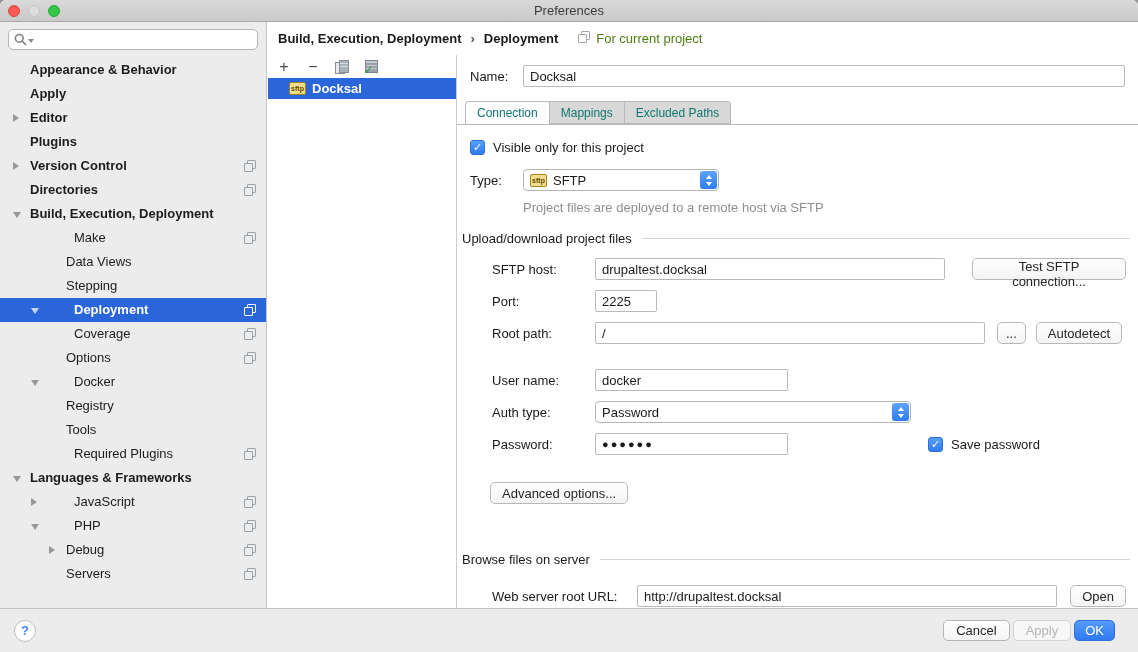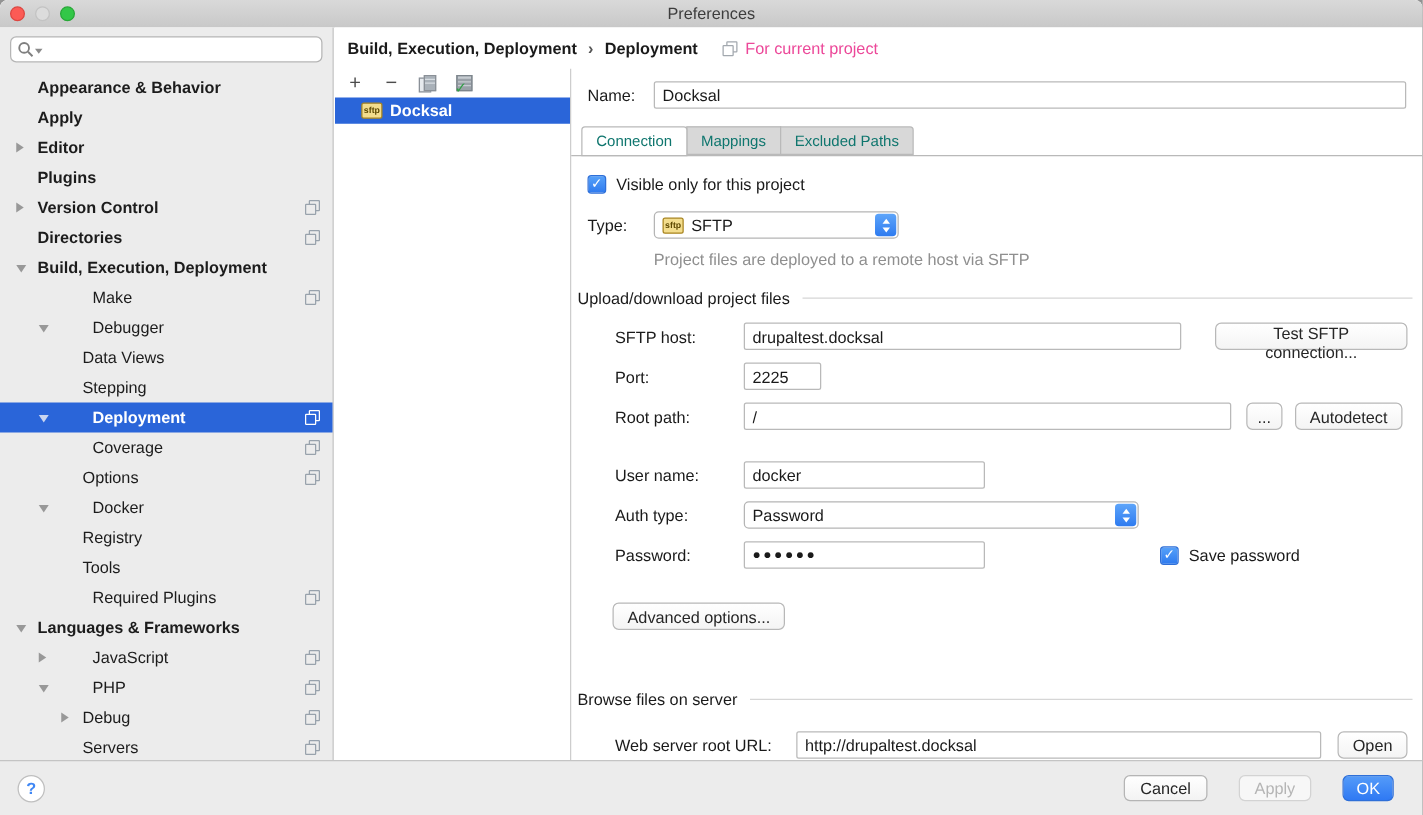--- a/index.html
+++ b/index.html
@@ -45,21 +45,21 @@
   .proj::after  { content:""; position:absolute; left:0; bottom:0; width:7px; height:7px; border:1px solid #98a2ac; background:#ececec; border-radius:1px; }
   .selected > .proj::before { border-color:#fff; }
   .selected > .proj::after  { border-color:#fff; background:#2a65d9; }
 
   
   .rightarea { position:absolute; left:268px; top:22px; right:0; height:586px; background:#fff;
                display:flex; flex-direction:column; }
   .crumbrow { height:33px; display:flex; align-items:center; padding-left:10px; flex:none; }
   .crumb { font-size:13px; font-weight:bold; color:#1a1a1a; }
   .crumb-sep { font-weight:bold; color:#555; margin:0 9px; font-size:13px; }
-  .scope { display:flex; align-items:center; margin-left:20px; color:#ec4899; font-size:13px; gap:6px; }
+  .scope { display:flex; align-items:flex-start; margin-left:20px; color:#4d7c0f; font-size:13px; gap:6px; }
   .proj-inline { position:relative; width:12px; height:12px; display:inline-block; }
   .proj-inline::before { content:""; position:absolute; right:0; top:0; width:7px; height:7px; border:1px solid #a2a8ae; border-radius:1px; }
   .proj-inline::after  { content:""; position:absolute; left:0; bottom:0; width:7px; height:7px; border:1px solid #a2a8ae; background:#fff; border-radius:1px; }
 
   .panels { flex:1; display:flex; min-height:0; }
 
   
   .serverpanel { width:189px; flex:none; border-right:1px solid #cdcdcd; }
   .listtoolbar { height:23px; display:flex; align-items:center; gap:13px; padding-left:8px; }
   .tbtn { background:none; border:none; display:flex; align-items:center; justify-content:center;
@@ -124,21 +124,21 @@
 
   .advbtn { margin:27px 0 0 33px; }
   .savewrap { margin-left:140px; gap:8px; display:flex; align-items:center; }
 
   
   .footer { position:absolute; left:0; bottom:0; width:100%; height:44px; background:#ececec;
             border-top:1px solid #c4c4c4; display:flex; align-items:center; }
   .helpbtn { width:22px; height:22px; border-radius:50%; background:#fff; border:1px solid #bfbfbf;
              color:#3f87f5; font-weight:bold; font-size:13px; margin-left:14px;
              display:flex; align-items:center; justify-content:center; cursor:default; }
-  .footbtns { margin-left:auto; display:flex; gap:25px; padding-right:23px; align-items:flex-end;padding-left:44px; }
+  .footbtns { margin-left:auto; display:flex; gap:3px; padding-right:23px; align-items:flex-end;padding-left:44px; }
   .fbtn { height:21px; border-radius:5px; font-size:13px; padding:0 12px; font-family:inherit; cursor:default; }
   .fbtn.cancel { background:linear-gradient(#fff,#f3f3f3); border:1px solid #b5b5b5; color:#262626; }
   .fbtn.apply  { background:#f7f7f7; border:1px solid #d3d3d3; color:#b5b5b5; }
   .fbtn.ok     { background:linear-gradient(#549bf9,#2f79f3); border:1px solid #2e6fd8; color:#fff; padding:0 10px; }
 </style>
 </head>
 <body>
 
 <div class="window">
 
@@ -164,21 +164,20 @@
     </div>
     <div class="tree">
         <div class="trow lvl1 bold"><span>Appearance &amp; Behavior</span></div>
         <div class="trow lvl1 bold"><span>Apply</span></div>
         <div class="trow lvl1 bold"><span class="arr right"></span><span>Editor</span></div>
         <div class="trow lvl1 bold"><span>Plugins</span></div>
         <div class="trow lvl1 bold"><span class="arr right"></span><span>Version Control</span><span class="proj"></span></div>
         <div class="trow lvl1 bold"><span>Directories</span><span class="proj"></span></div>
         <div class="trow lvl1 bold"><span class="arr down"></span><span>Build, Execution, Deployment</span></div>
         <div class="trow lvl2"><span>Make</span><span class="proj"></span></div>
-        <div class="trow lvl2"><span class="arr down"></span><span>Debugger</span></div>
         <div class="trow lvl3"><span>Data Views</span></div>
         <div class="trow lvl3"><span>Stepping</span></div>
         <div class="trow lvl2 selected"><span class="arr down"></span><span>Deployment</span><span class="proj"></span></div>
         <div class="trow lvl2"><span>Coverage</span><span class="proj"></span></div>
         <div class="trow lvl3"><span>Options</span><span class="proj"></span></div>
         <div class="trow lvl2"><span class="arr down"></span><span>Docker</span></div>
         <div class="trow lvl3"><span>Registry</span></div>
         <div class="trow lvl3"><span>Tools</span></div>
         <div class="trow lvl2"><span>Required Plugins</span><span class="proj"></span></div>
         <div class="trow lvl1 bold"><span class="arr down"></span><span>Languages &amp; Frameworks</span></div>

